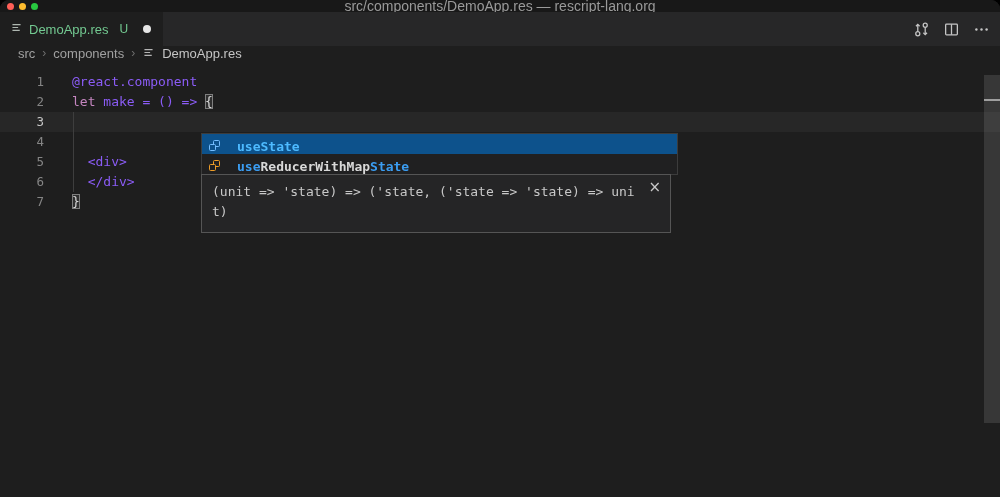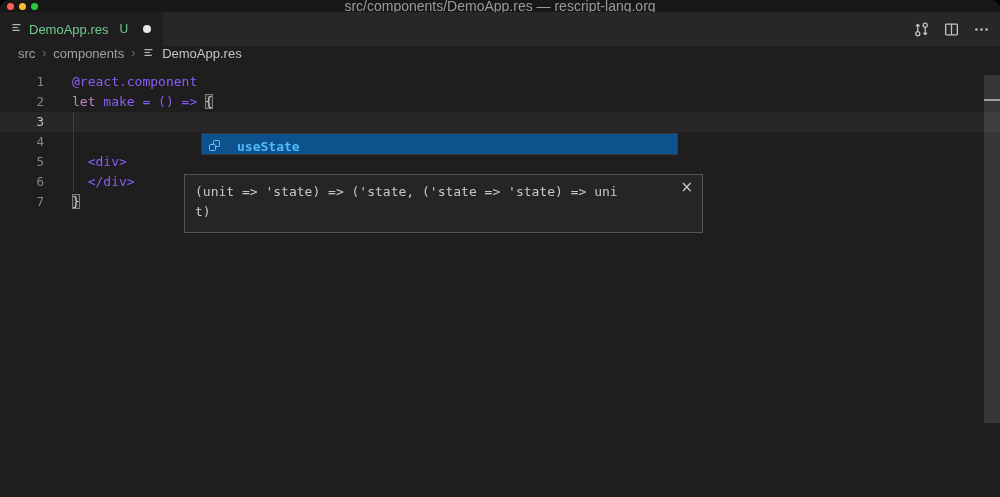--- a/index.html
+++ b/index.html
@@ -71,21 +71,21 @@
   .slabel .hl { color:#3b9df2; }
   .srow.selected .slabel .hl { color:#4dbaff; }
   .sym-icon { position:relative; width:16px; height:16px; flex:none; }
   .sym-icon .sq-back { position:absolute; left:6px; top:1.5px; width:7px; height:7px;
                        border:1.3px solid var(--c); border-radius:1.5px; }
   .sym-icon .sq-front { position:absolute; left:1.5px; top:6px; width:7px; height:7px;
                         border:1.3px solid var(--c); border-radius:1.5px;
                         background:#202021; }
   .srow.selected .sym-icon .sq-front { background:#0d528c; }
 
-  .suggest-docs { position:absolute; left:184px; top:102px; width:519px; height:59px;
+  .suggest-docs { position:absolute; left:201px; top:102px; width:470px; height:59px;
                   background:#252526; border:1px solid #555; z-index:5;
                   padding:7px 30px 7px 10px; }
   .suggest-docs .doc-line { font-family:"DejaVu Sans Mono", monospace;
                             font-size:13px; line-height:20px; color:#c8c8c8;
                             white-space:pre; }
   .docs-close { position:absolute; top:5px; right:9px; font-size:15px; line-height:15px;
                 color:#c8c8c8; cursor:pointer; font-family:"DejaVu Sans", sans-serif; }
 </style>
 </head>
 <body>
@@ -187,20 +187,27 @@
     <div class="overview-cursor"></div>
 
     <div class="suggest-list">
         <div class="srow selected">
           <span class="sym-icon" style="--c: #75beff;">
             <span class="sq-back"></span>
             <span class="sq-front"></span>
           </span>
           <span class="slabel"><span class="hl">useState</span></span>
         </div>
+        <div class="srow">
+          <span class="sym-icon" style="--c: #ee9d28;">
+            <span class="sq-back"></span>
+            <span class="sq-front"></span>
+          </span>
+          <span class="slabel"><span class="hl">use</span><span>ReducerWithMap</span><span class="hl">State</span></span>
+        </div>
       </div>
     <div class="suggest-docs">
       <div>
           <div class="doc-line">(unit =&gt; 'state) =&gt; ('state, ('state =&gt; 'state) =&gt; uni</div>
           <div class="doc-line">t)</div>
         </div>
       <span class="docs-close">×</span>
     </div>
   </div>
 

